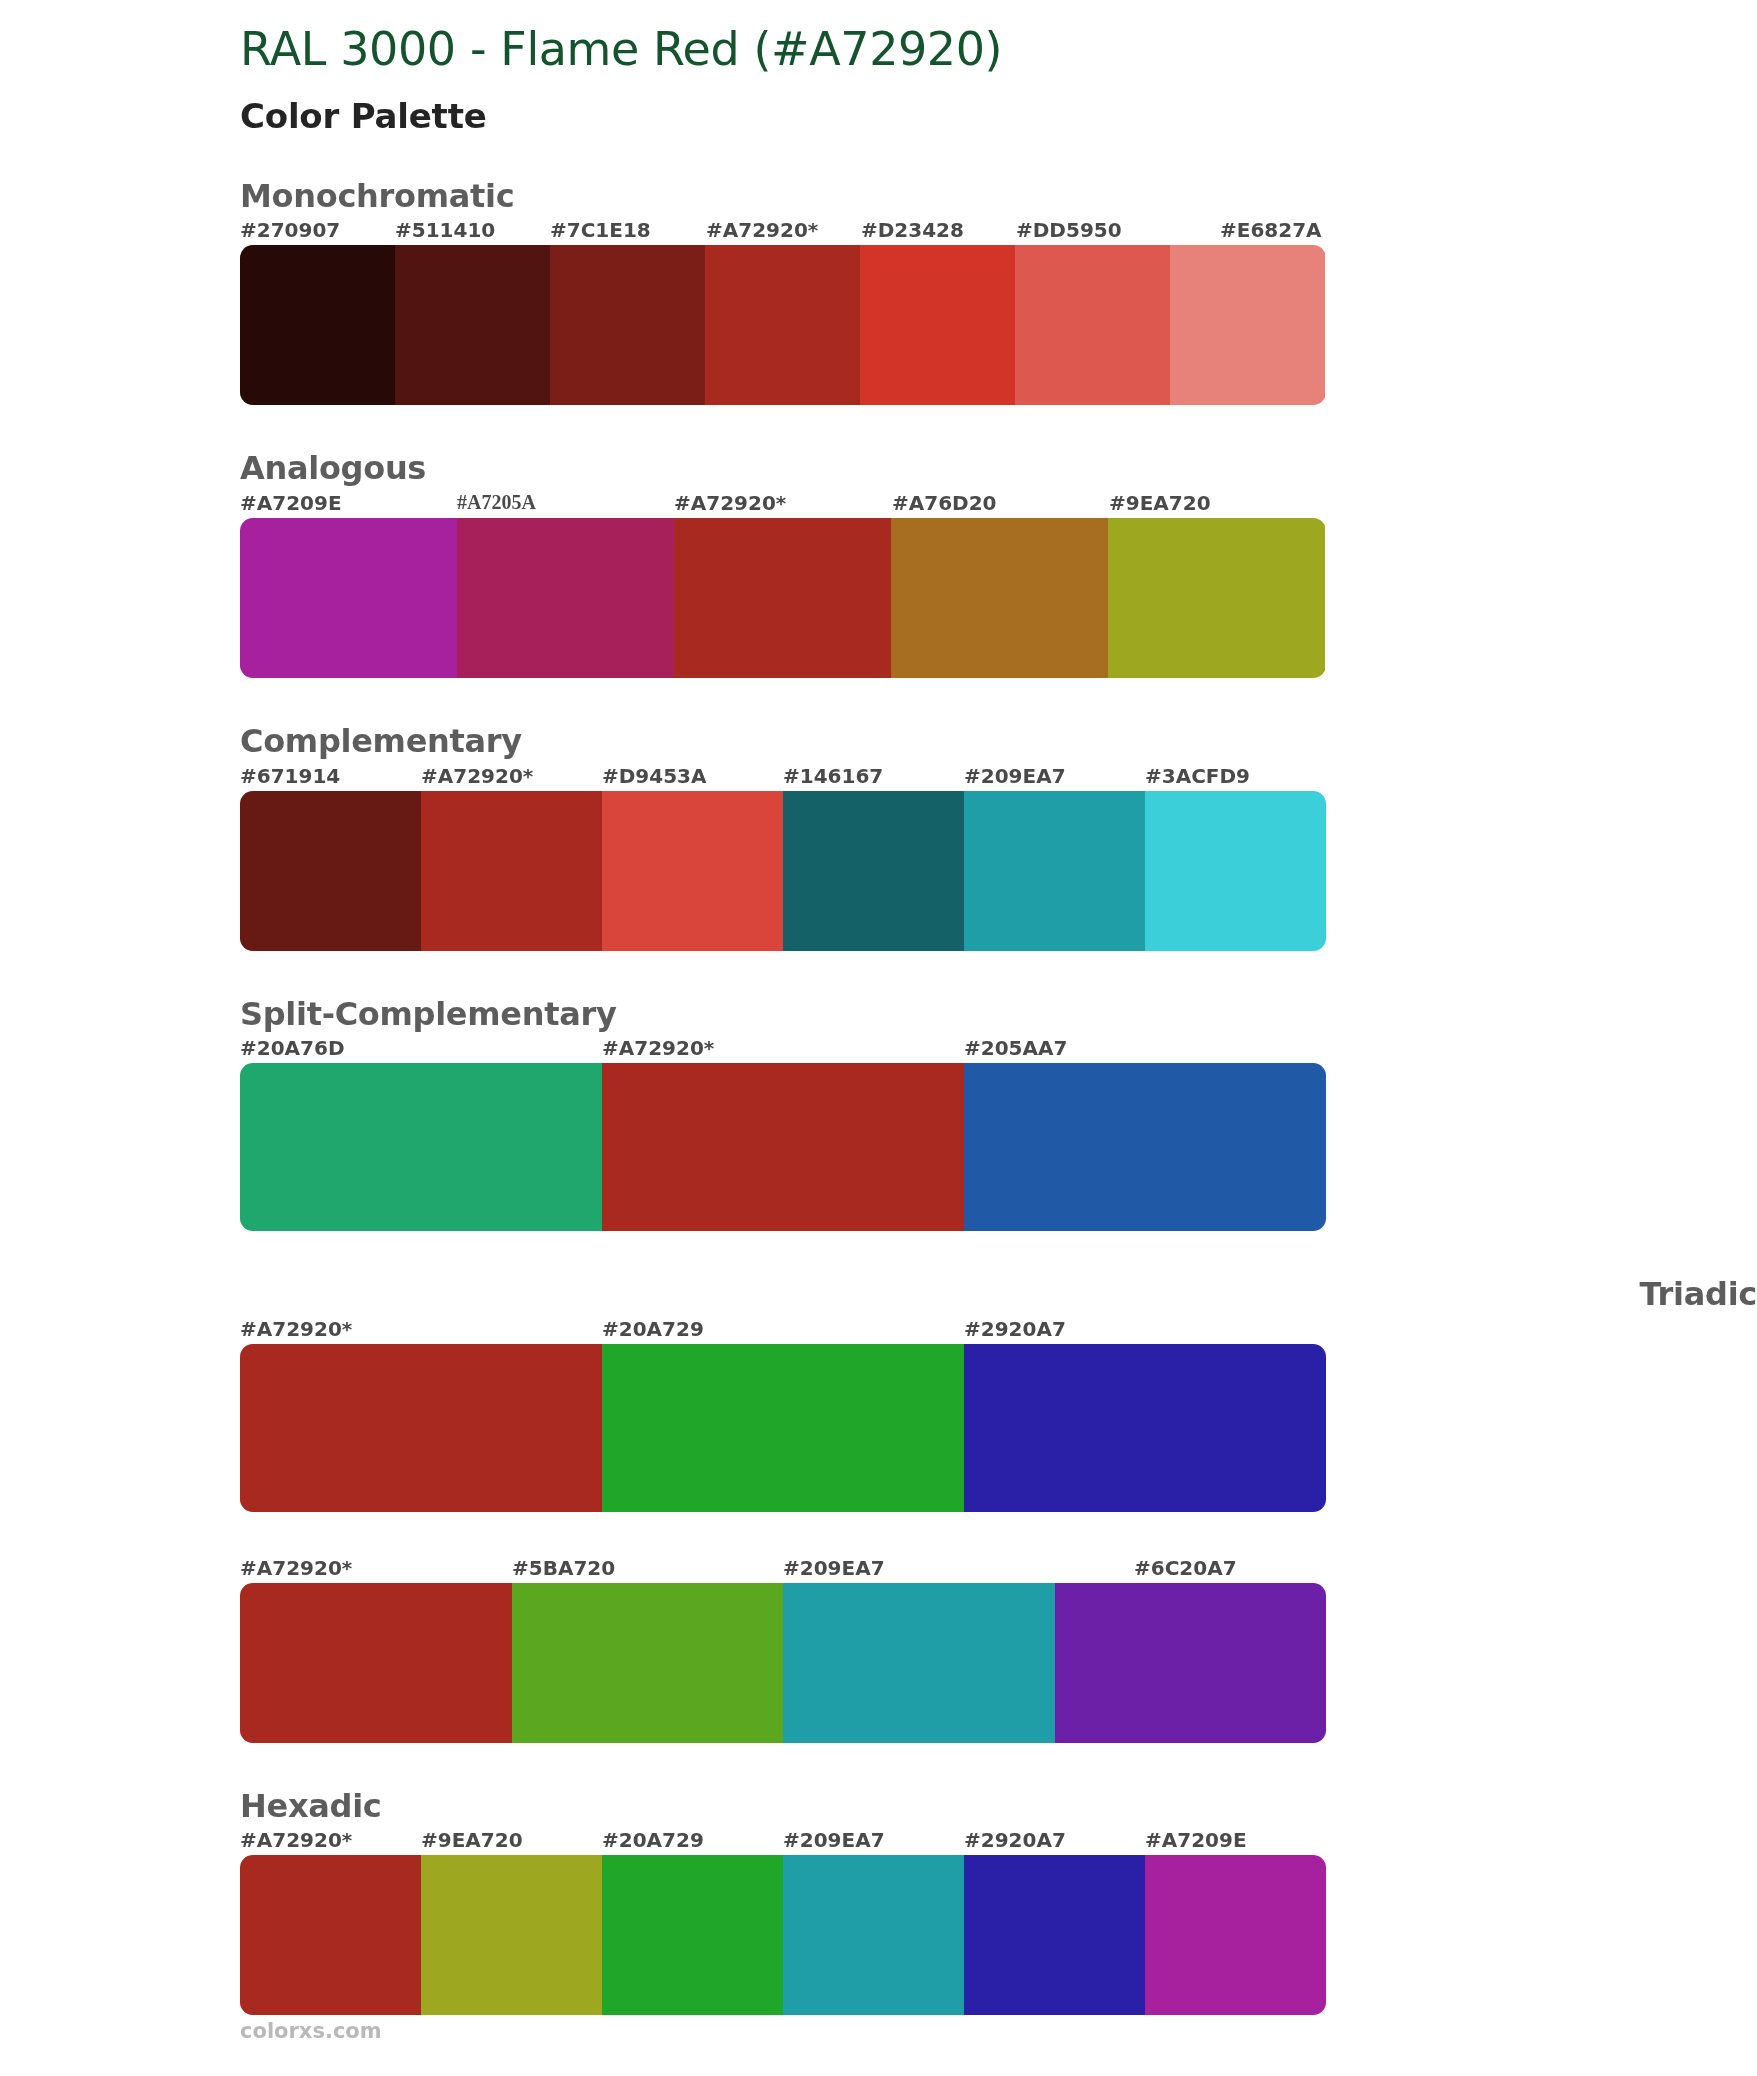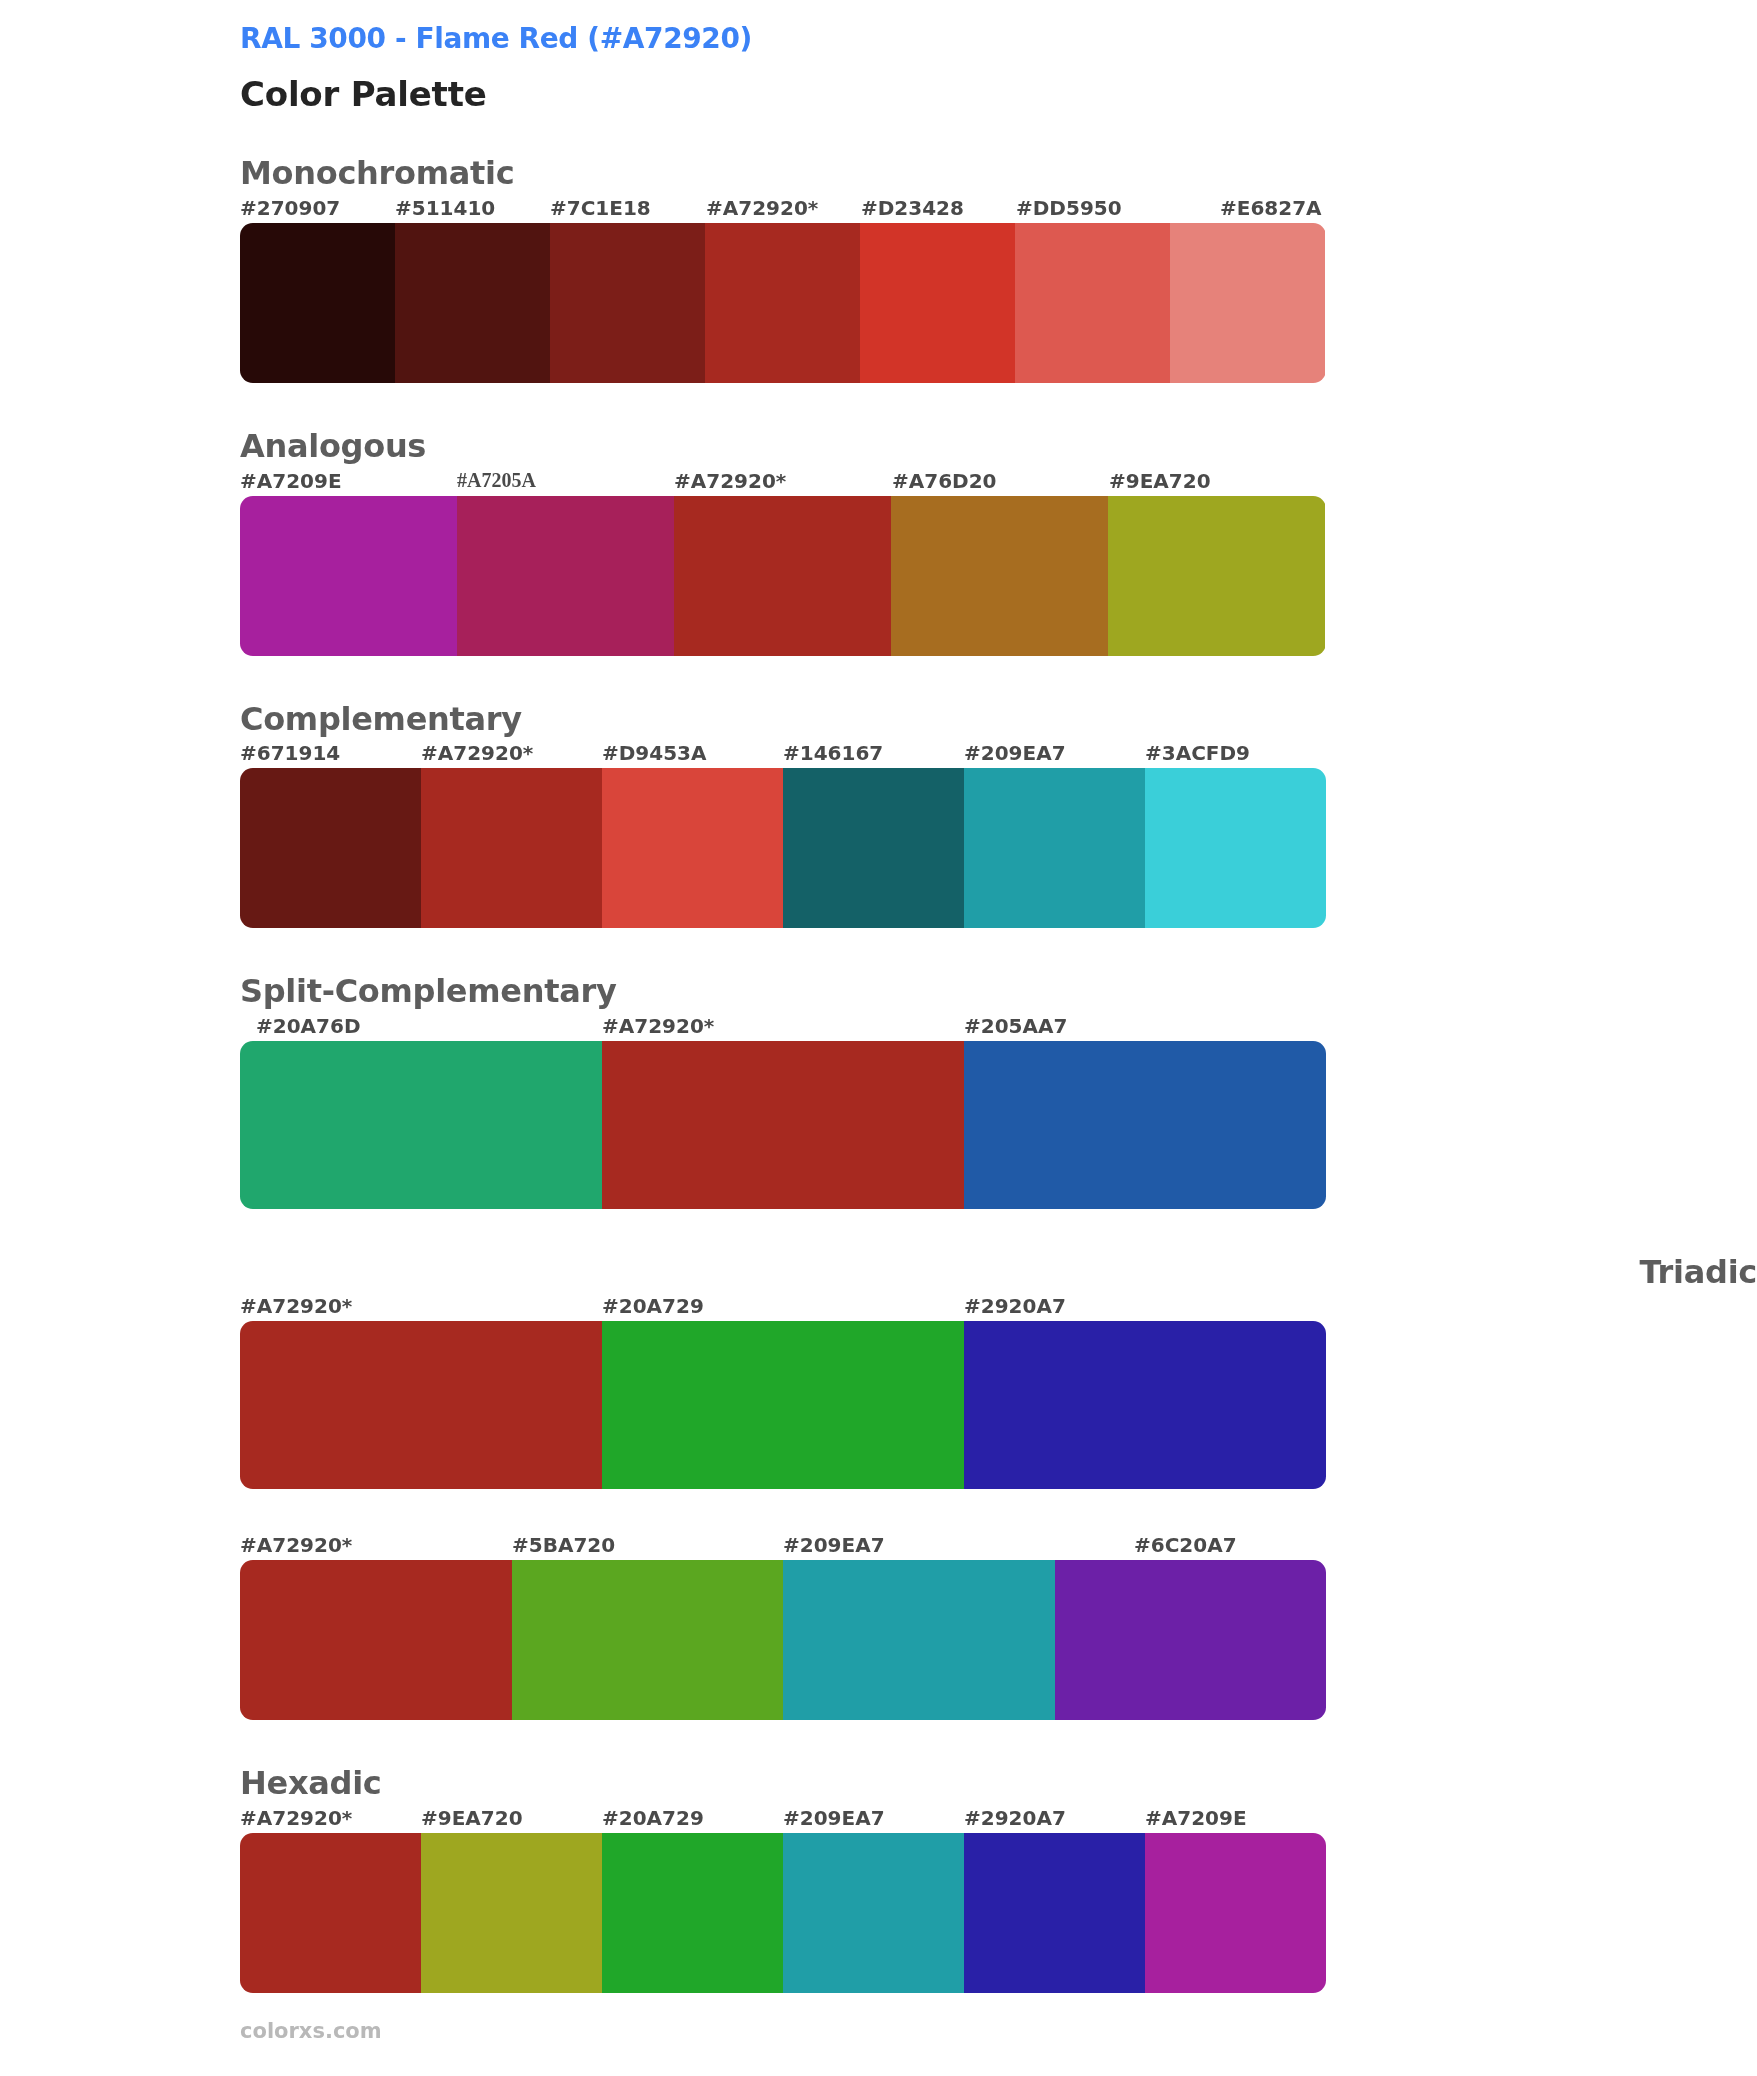--- a/index.html
+++ b/index.html
@@ -19,23 +19,23 @@
     width: 1757px;
     height: 2077px;
     box-sizing: border-box;
     padding: 0;
   }
   .header {
     padding: 21px 0 0 240px;
   }
   .title {
     font-family: "DejaVu Sans", sans-serif;
-    font-size: 28px;
-    font-weight: bold;
-    color: #3b82f6;
+    font-size: 46px;
+    font-weight: normal;
+    color: #14532d;
     letter-spacing: -0.4px;
     margin: 0;
     line-height: 1.25;
   }
   .subtitle {
     font-family: "DejaVu Sans", sans-serif;
     font-size: 34px;
     font-weight: bold;
     color: #242424;
     letter-spacing: -0.2px;
@@ -167,21 +167,21 @@
             <div class="bar" title="#146167" style="width: 181px; background: rgb(20, 97, 103);"></div>
             <div class="bar" title="#209EA7" style="width: 181px; background: rgb(32, 158, 167);"></div>
             <div class="bar" title="#3ACFD9" style="width: 181px; background: rgb(58, 207, 217);"></div>
           </div>
         </div>
       </div>
       <div class="section" style="margin-bottom: 44px;">
         <div class="section-title">Split-Complementary</div>
         <div class="swatch-wrap">
           <div class="labels">
-            <div class="swatch-label" style="left: 16px;">#20A76D</div>
+            <div class="swatch-label" style="left: 0px;">#20A76D</div>
             <div class="swatch-label" style="left: 362px;">#A72920*</div>
             <div class="swatch-label" style="left: 724px;">#205AA7</div>
           </div>
           <div class="bars" style="width: 1086px; height: 168px;">
             <div class="bar" title="#20A76D" style="width: 362px; background: rgb(32, 167, 109);"></div>
             <div class="bar" title="#A72920*" style="width: 362px; background: rgb(167, 41, 32);"></div>
             <div class="bar" title="#205AA7" style="width: 362px; background: rgb(32, 90, 167);"></div>
           </div>
         </div>
       </div>

